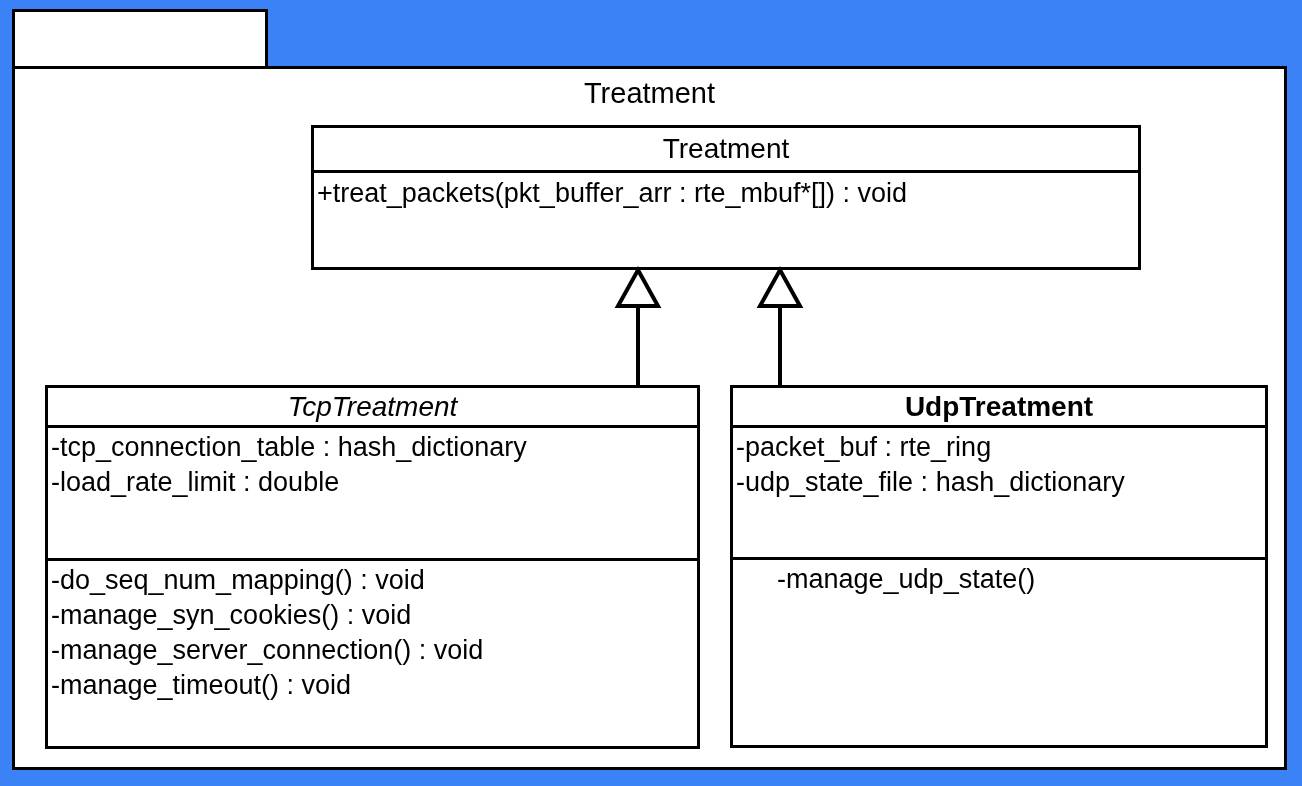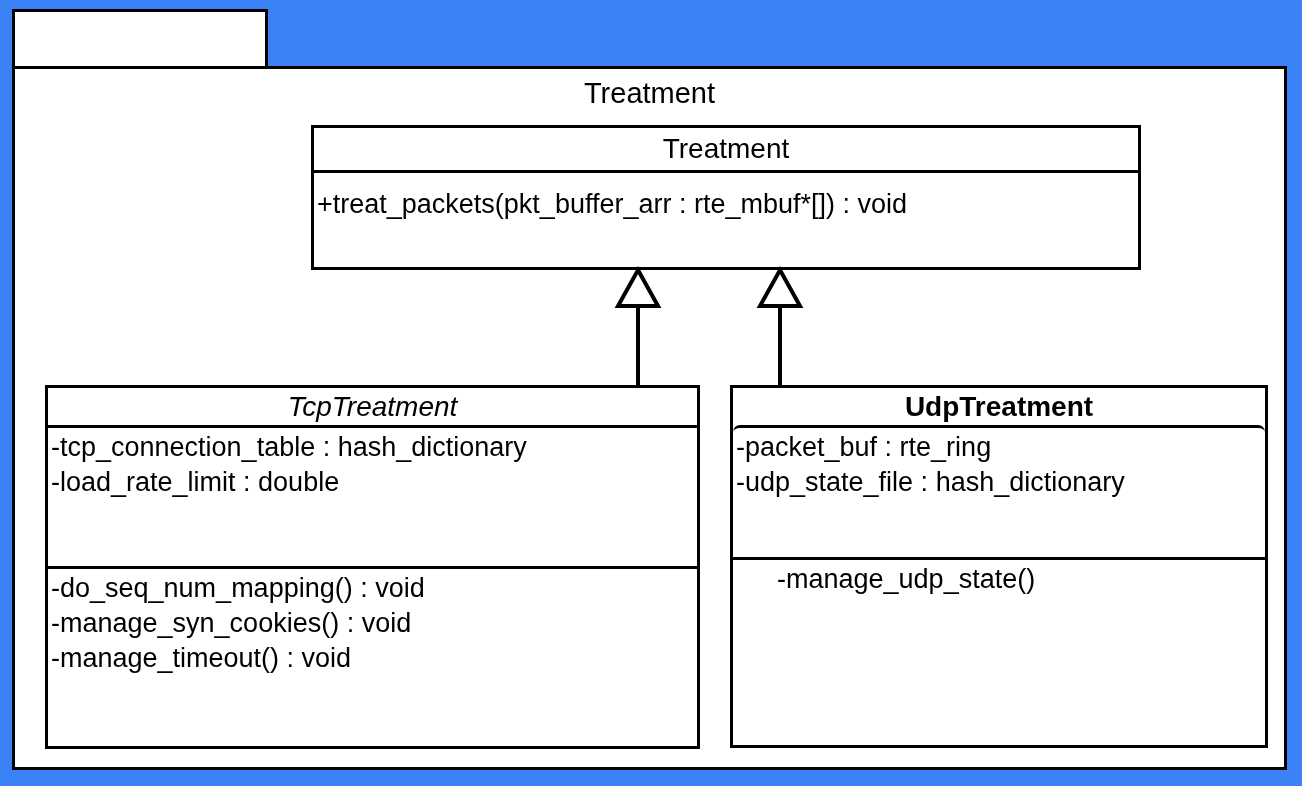--- a/index.html
+++ b/index.html
@@ -87,42 +87,42 @@
   }
 
   
   #class-treatment {
     left: 311px;
     top: 125px;
     width: 830px;
     height: 145px;
   }
   #class-treatment .uml-name { height: 42px; }
-  #class-treatment .uml-compartment { flex: 1 1 auto; padding-top: 14px; }
+  #class-treatment .uml-compartment { flex: 1 1 auto; padding-top: 3px; }
 
   
   #class-tcp {
     left: 45px;
     top: 385px;
     width: 655px;
     height: 364px;
   }
   #class-tcp .uml-name { height: 37px; font-style: italic; }
   #class-tcp .attrs { height: 133px; }
-  #class-tcp .ops { flex: 1 1 auto; margin-top: 8px; }
+  #class-tcp .ops { flex: 1 1 auto; }
 
   
   #class-udp {
     left: 730px;
     top: 385px;
     width: 538px;
     height: 363px;
   }
   #class-udp .uml-name { height: 37px; font-weight: bold; }
-  #class-udp .attrs { height: 132px; border-radius: 7px; }
+  #class-udp .attrs { height: 132px; }
   #class-udp .ops { flex: 1 1 auto; padding-left: 44px; }
 
   
   .gen-svg {
     position: absolute;
     left: 0;
     top: 0;
     width: 1302px;
     height: 786px;
     pointer-events: none;
@@ -158,20 +158,21 @@
 
   <div class="uml-class" id="class-tcp">
     <div class="uml-name">TcpTreatment</div>
     <div class="uml-compartment attrs">
       <div class="uml-line">-tcp_connection_table : hash_dictionary</div>
       <div class="uml-line">-load_rate_limit : double</div>
     </div>
     <div class="uml-compartment ops">
       <div class="uml-line">-do_seq_num_mapping() : void</div>
       <div class="uml-line">-manage_syn_cookies() : void</div>
+      <div class="uml-line">-manage_server_connection() : void</div>
       <div class="uml-line">-manage_timeout() : void</div>
     </div>
   </div>
 
   <div class="uml-class" id="class-udp">
     <div class="uml-name">UdpTreatment</div>
     <div class="uml-compartment attrs">
       <div class="uml-line">-packet_buf : rte_ring</div>
       <div class="uml-line">-udp_state_file : hash_dictionary</div>
     </div>

